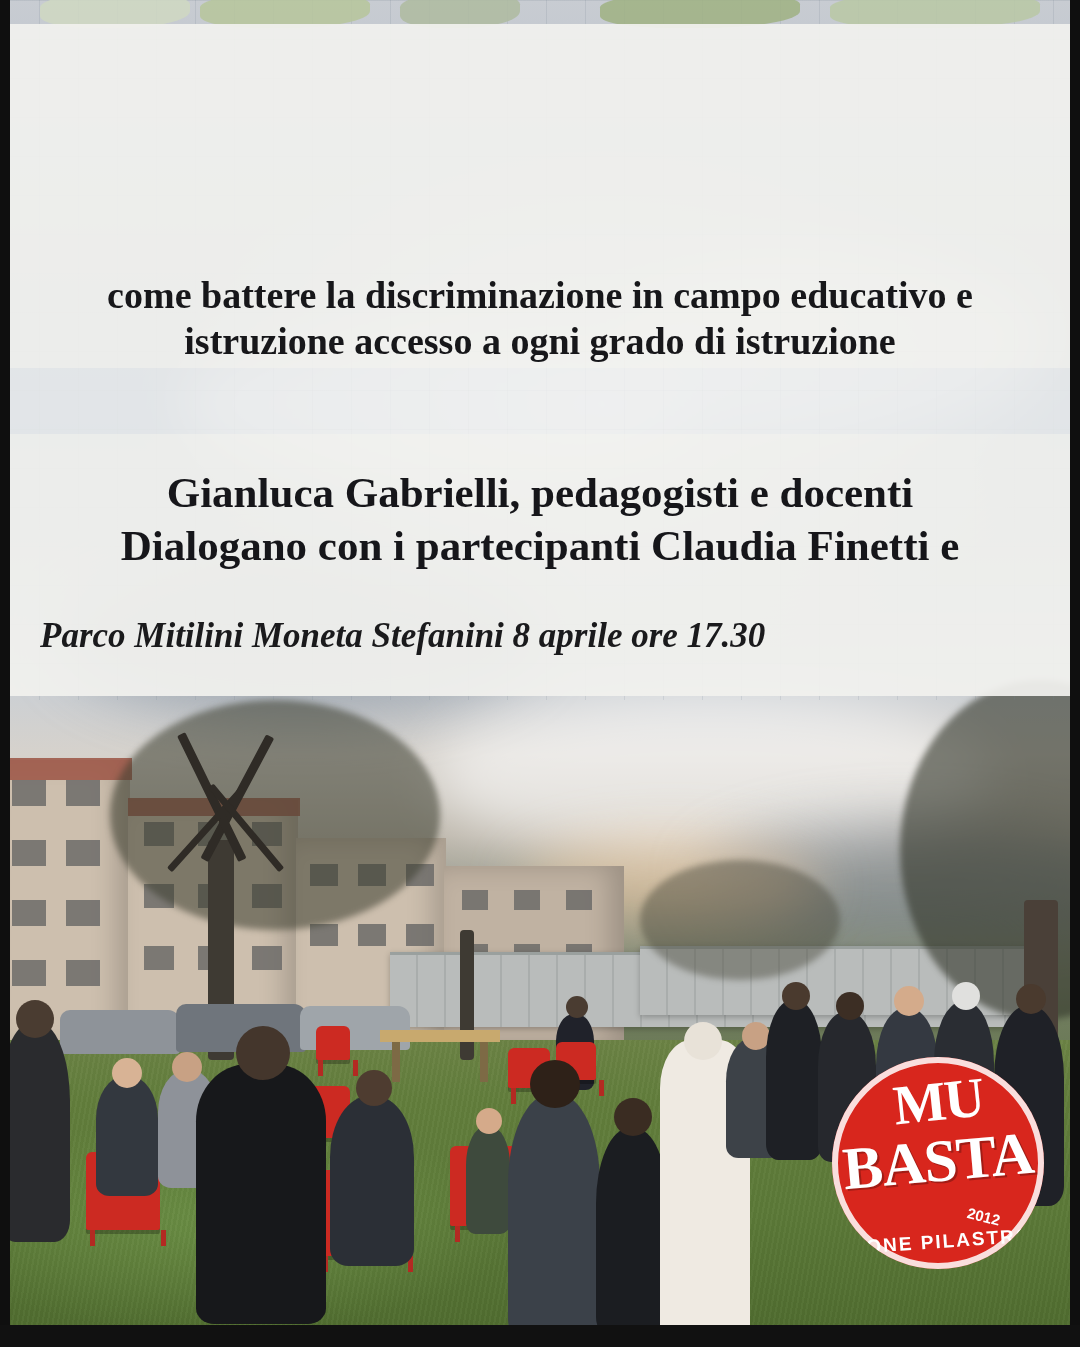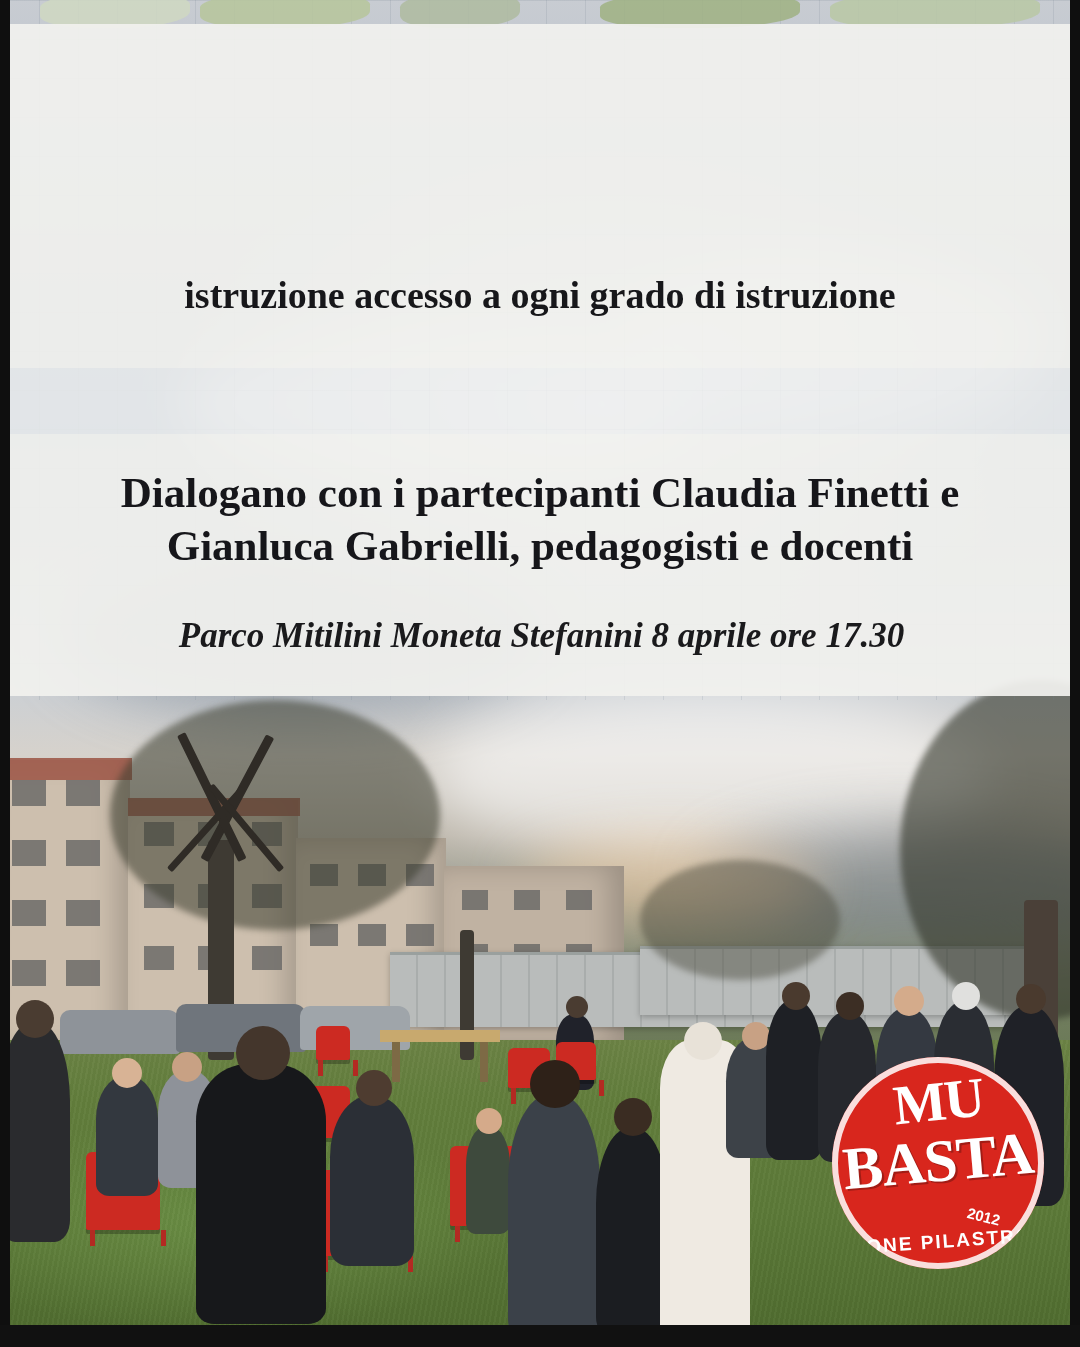--- a/index.html
+++ b/index.html
@@ -206,21 +206,21 @@
     font-weight: 700;
     font-size: 43px;
     line-height: 1.24;
     color: #16161a;
   }
 
   .venue {
     position: absolute;
     left: 40px; right: 37px;
     top: 616px;
-    text-align: center;
+    text-align: left;
     font-family: "Liberation Serif", serif;
     font-style: italic;
     font-weight: 700;
     font-size: 35px;
     color: #1a1a1c;
   }
 
   
   .grid-texture {
     position: absolute;
@@ -452,26 +452,27 @@
   <div class="paint" style="left:400px; width:120px; background:#aebba0;"></div>
   <div class="paint" style="left:600px; width:200px; background:#9fb183;"></div>
   <div class="paint" style="left:830px; width:210px; background:#b9c8a4;"></div>
 
   <div class="band" style="top:24px; height:344px;"></div>
   <div class="band light" style="top:368px; height:66px;"></div>
   <div class="band" style="top:434px; height:262px;"></div>
 
 
   <div class="subtitle">
+    <div>come battere la discriminazione in campo educativo e</div>
     <div>istruzione accesso a ogni grado di istruzione</div>
   </div>
 
   <div class="speakers">
+    <div>Gianluca Gabrielli, pedagogisti e docenti</div>
     <div>Dialogano con i partecipanti Claudia Finetti e</div>
-    <div>Gianluca Gabrielli, pedagogisti e docenti</div>
   </div>
 
   <div class="venue">Parco Mitilini Moneta Stefanini 8 aprile ore 17.30</div>
 
   <div class="logo">
     <div class="mu">MU</div>
     <div class="basta">BASTA</div>
     <div class="rione">RIONE PILASTRO</div>
     <div class="year">2012</div>
   </div>

